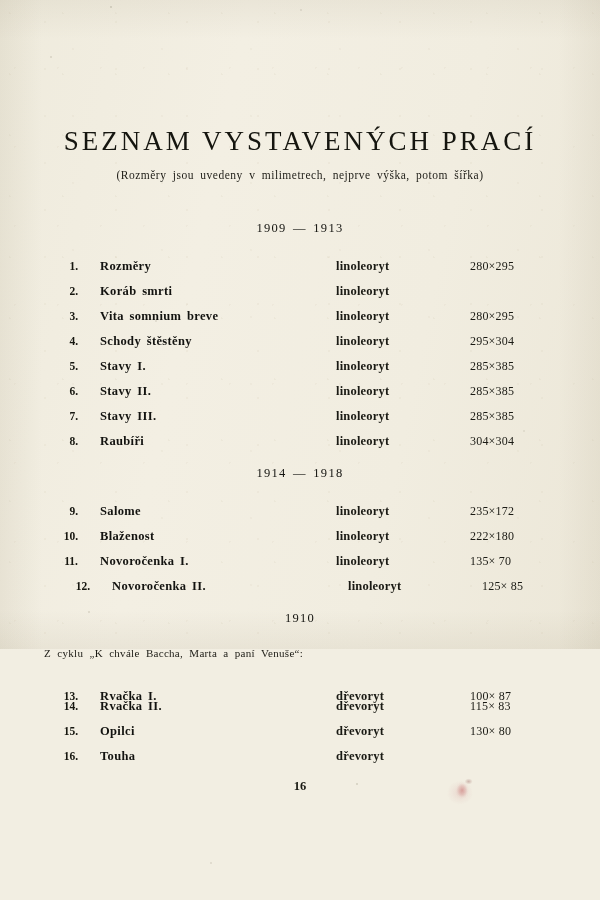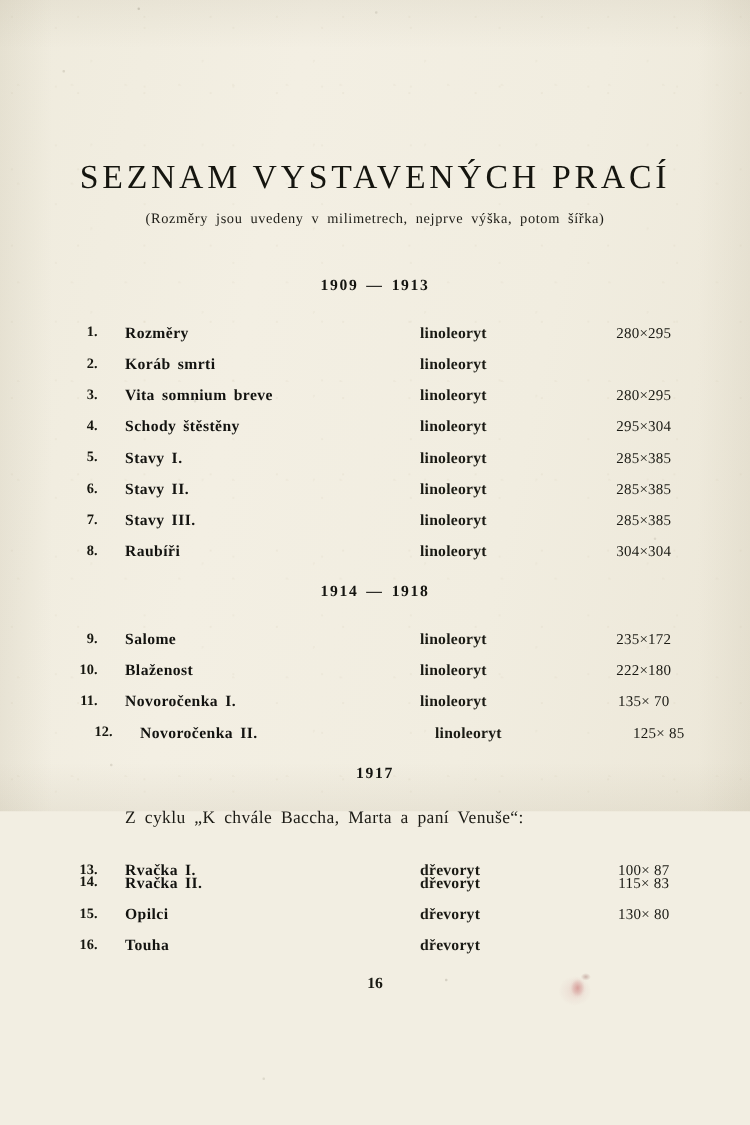--- a/index.html
+++ b/index.html
@@ -68,31 +68,31 @@
     word-spacing: 3.0px;
     color: #1d1c16;
     white-space: nowrap;
   }
 
   
   .section-head {
     width: 600px;
     text-align: center;
     font-size: 12.5px;
-    font-weight: bold;
+    font-weight: normal;
     letter-spacing: 1.3px;
     word-spacing: 2px;
     color: #141410;
   }
   .cycle-note {
-    font-size: 14px;
+    font-size: 11px;
     letter-spacing: 0.3px;
     word-spacing: 3.2px;
     color: #1c1b15;
-    padding-left: 100px;
+    padding-left: 44px;
   }
 
   
   .row {
     position: relative;
     height: 25px;
     line-height: 25px;
     font-size: 12.5px;
   }
   .num {
@@ -118,21 +118,21 @@
     left: 336px;
     font-weight: 700;
     letter-spacing: 0.2px;
     color: #1a1a14;
     white-space: nowrap;
   }
   .dims {
     position: absolute;
     left: 470px;
     width: 90px;
-    text-align: center;
+    text-align: left;
     font-size: 12px;
     letter-spacing: 0.2px;
     color: #1a1a14;
     white-space: pre;
   }
 
   
   .folio {
     position: absolute;
     left: 0;
@@ -246,21 +246,21 @@
         <span class="entry-title">Novoročenka I.</span>
         <span class="technique">linoleoryt</span>
         <span class="dims">135× 70</span>
       </div>
       <div class="row" style="position: absolute; left: 12px; width: 600px; top: 574px;">
         <span class="num">12.</span>
         <span class="entry-title">Novoročenka II.</span>
         <span class="technique">linoleoryt</span>
         <span class="dims">125× 85</span>
       </div>
-      <div class="section-head" style="position: absolute; left: 0px; top: 611px;">1917</div>
+      <div class="section-head" style="position: absolute; left: 0px; top: 611px;">1910</div>
       <div class="cycle-note" style="position: absolute; left: 0px; top: 647px;">Z cyklu „K chvále Baccha, Marta a paní Venuše“:</div>
       <div class="row" style="position: absolute; left: 0px; width: 600px; top: 684px;">
         <span class="num">13.</span>
         <span class="entry-title">Rvačka I.</span>
         <span class="technique">dřevoryt</span>
         <span class="dims">100× 87</span>
       </div>
       <div class="row" style="position: absolute; left: 0px; width: 600px; top: 694px;">
         <span class="num">14.</span>
         <span class="entry-title">Rvačka II.</span>

